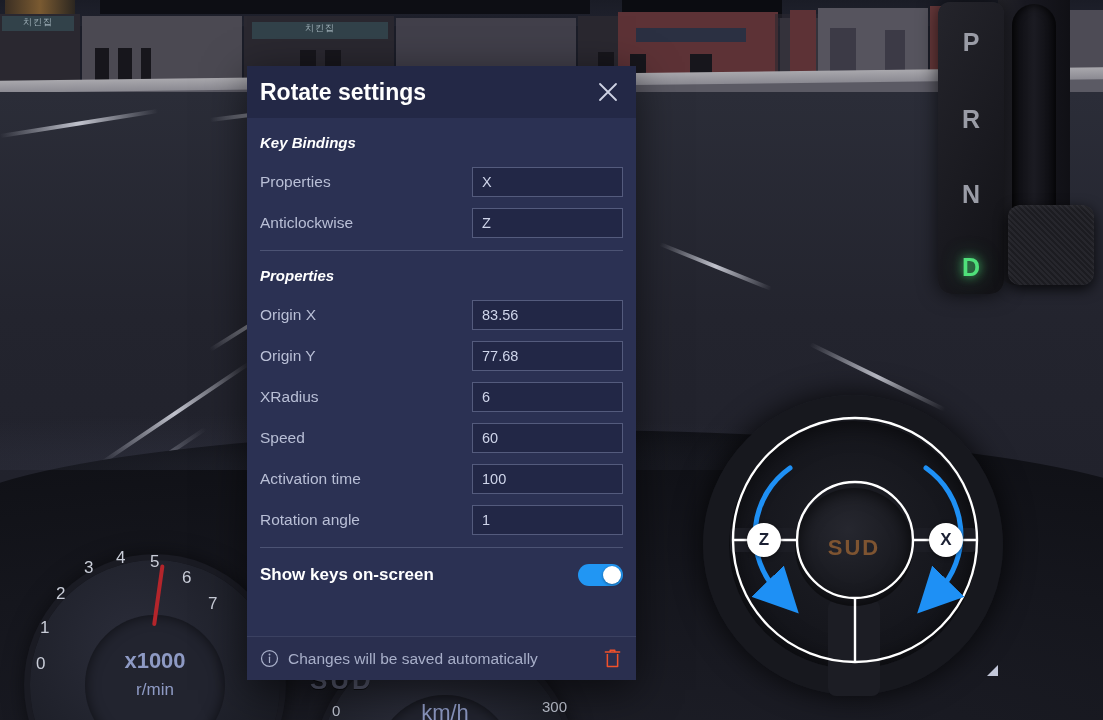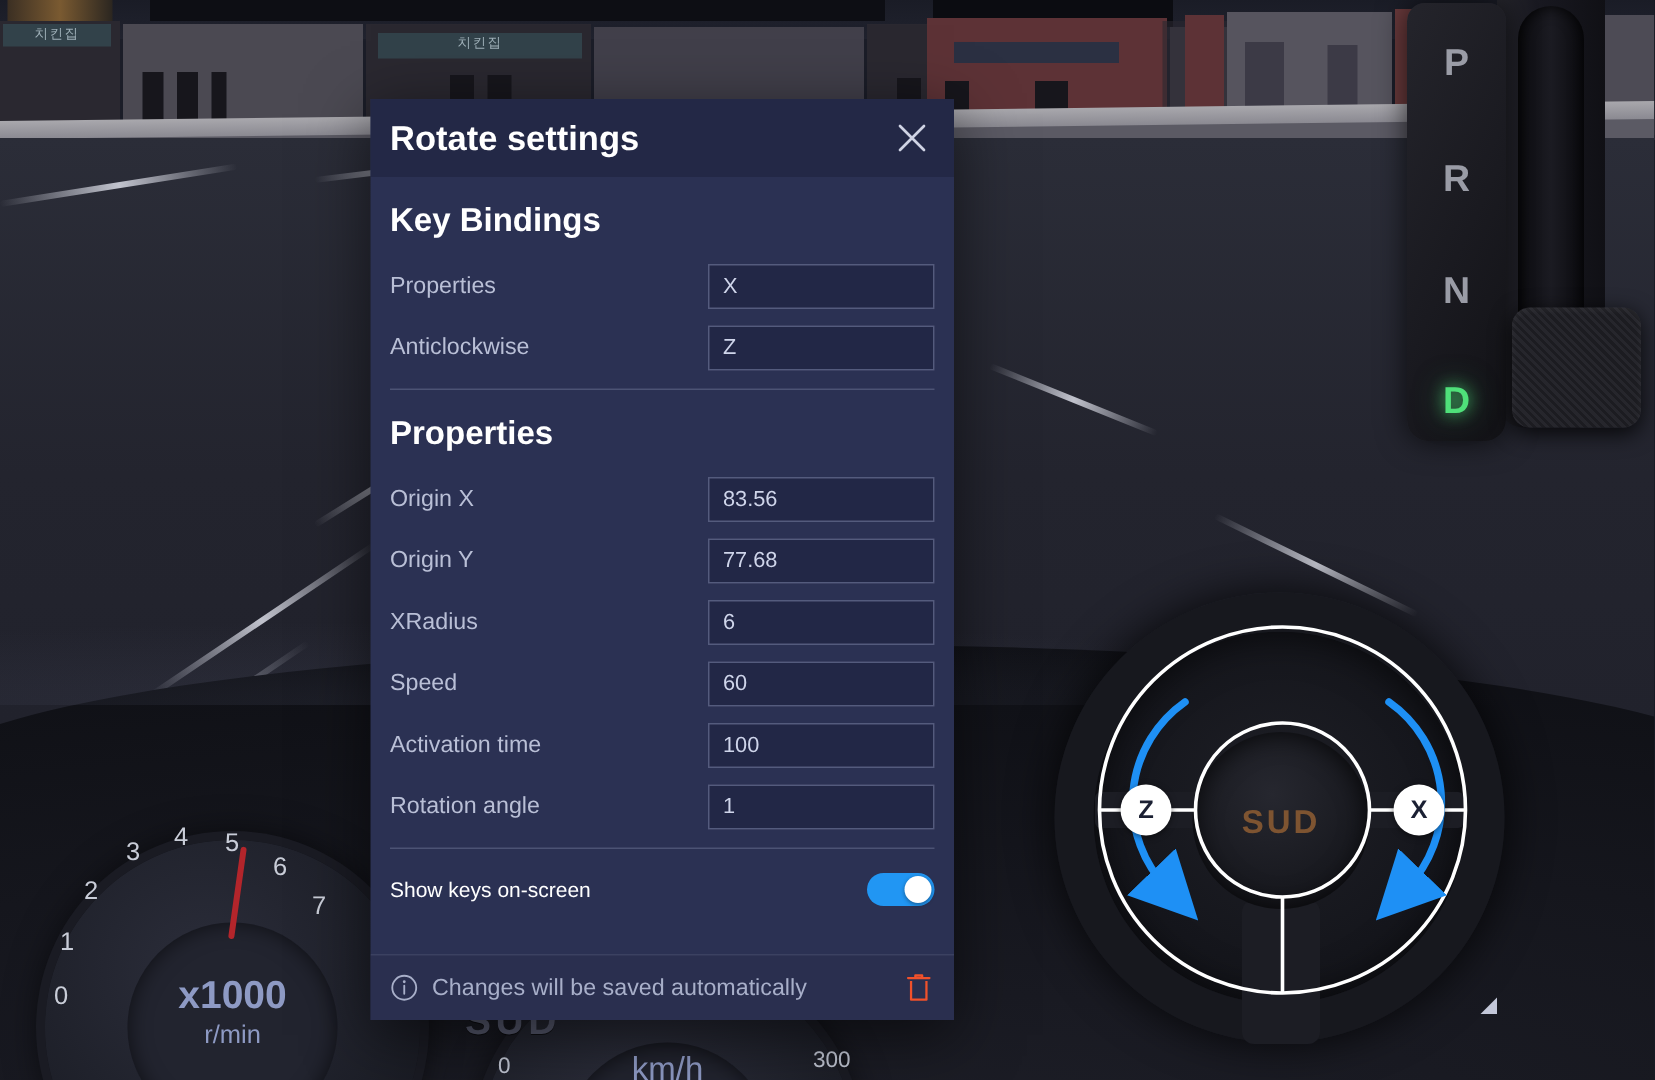--- a/index.html
+++ b/index.html
@@ -240,22 +240,23 @@
     cursor: pointer;
   }
   .close-btn svg { display: block; }
 
   .dlg-body {
     flex: 1 1 auto;
     padding: 0 13px;
     overflow: hidden;
   }
   .section-title {
-    color: #ffffff; font-size: 22px; font-weight: bold;
+    color: #ffffff; font-size: 15px; font-weight: bold;
     padding: 16px 0 10px 0;
+    font-style: italic;
   }
   .divider {
     height: 1px; background: rgba(175,183,214,0.26);
     margin: 7px 0 0 0;
   }
   .field-row {
     display: flex; align-items: center;
     height: 41px;
   }
   .field-label {
@@ -274,21 +275,21 @@
   }
   .field-input::placeholder { color: #6d7496; }
 
   .toggle-row {
     display: flex; align-items: center;
     height: 46px;
     margin-top: 4px;
   }
   .toggle-label {
     flex: 1 1 auto;
-    color: #ffffff; font-size: 14px; font-weight: normal;
+    color: #ffffff; font-size: 17px; font-weight: bold;
   }
   .switch {
     width: 45px; height: 22px; border-radius: 11px;
     background: #2196f3;
     position: relative; cursor: pointer;
     flex: 0 0 auto;
   }
   .switch .knob {
     position: absolute; top: 2px; left: 25px;
     width: 18px; height: 18px; border-radius: 50%;
@@ -374,21 +375,21 @@
       <div class="lane" style="left:700px; top:150px; width:120px; transform:rotate(22deg);"></div>
       <div class="lane" style="left:850px; top:250px; width:150px; transform:rotate(26deg);"></div>
     </div>
 
     <div class="dash"></div>
     <div class="dash-top-sheen"></div>
 
     <div class="gauge" style="left:30px; top:560px; width:250px; height:250px;">
       <div class="ticks-ring"></div>
       <div class="gauge-inner"></div>
-      <div class="gauge-label" style="top:88px; font-size:26px;">x1000</div>
+      <div class="gauge-label" style="top:88px; font-size:22px;">x1000</div>
       <div class="gauge-label" style="top:120px; font-size:17px; font-weight:normal;">r/min</div>
       <div class="tickno" style="left:86px; top:-12px;">4</div>
       <div class="tickno" style="left:120px; top:-8px;">5</div>
       <div class="tickno" style="left:152px; top:8px;">6</div>
       <div class="tickno" style="left:178px; top:34px;">7</div>
       <div class="tickno" style="left:54px; top:-2px;">3</div>
       <div class="tickno" style="left:26px; top:24px;">2</div>
       <div class="tickno" style="left:10px; top:58px;">1</div>
       <div class="tickno" style="left:6px; top:94px;">0</div>
       <div class="needle" style="left:122px; top:4px; width:4px; height:62px; transform:rotate(8deg);"></div>

